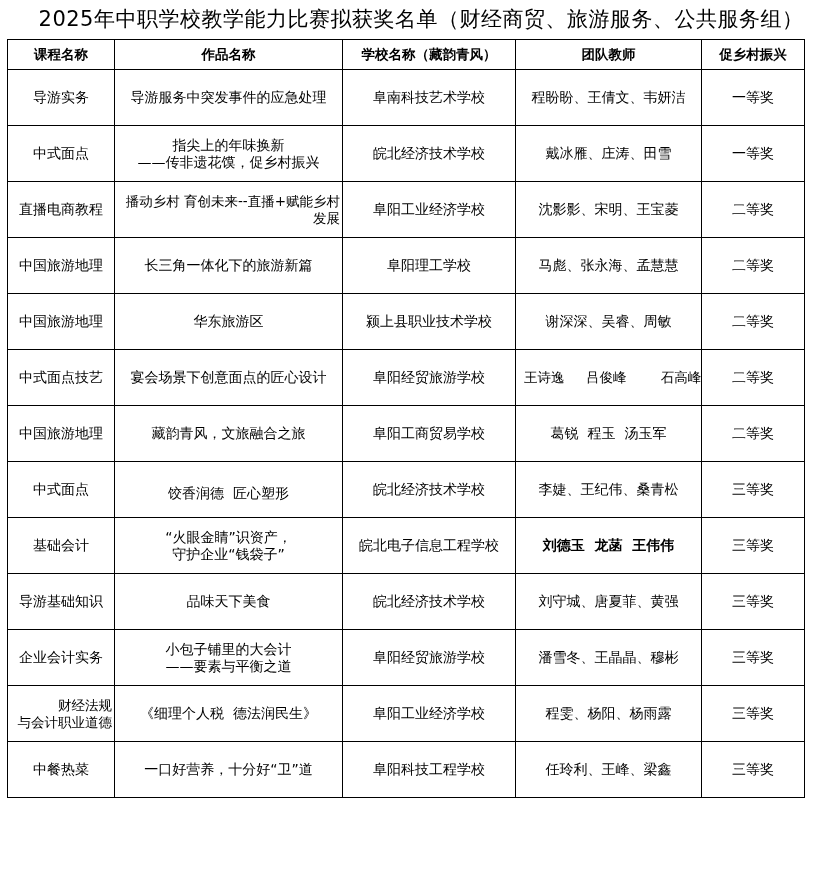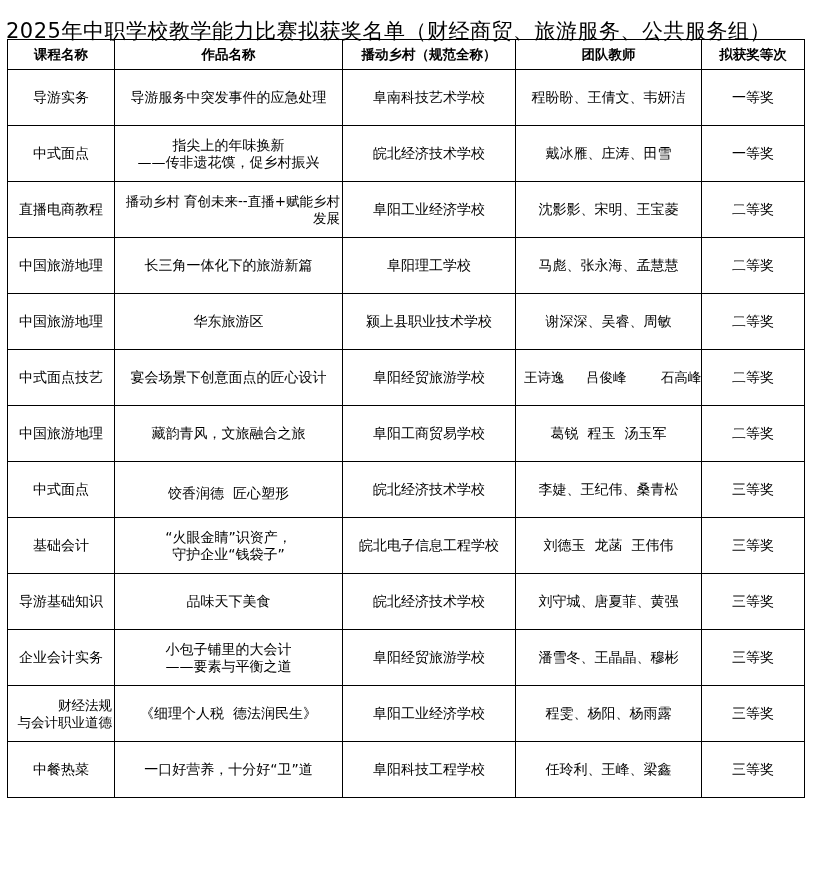--- a/index.html
+++ b/index.html
@@ -2,23 +2,24 @@
 <html><head>
   <meta charset="utf-8">
   <style>
     html, body { margin: 0; padding: 0; background: #ffffff; }
     body {
       width: 837px; height: 878px; position: relative; overflow: hidden;
       font-family: "DejaVu Sans", "Liberation Sans", sans-serif;
       color: #000;
     }
     .doc-title {
-      position: absolute; left: 6px; top: 16px; width: 830px; height: 30px;
+      position: absolute; left: 6px; top: 4px; width: 830px; height: 30px;
       font-size: 21px; line-height: 30px; white-space: nowrap;
       letter-spacing: 0.5px;
+      text-align: center;
     }
     table.award-table {
       position: absolute; left: 7px; top: 39px;
       border-collapse: collapse; table-layout: fixed;
       width: 747px;
       padding-left: 48px;
     }
     .award-table th, .award-table td {
       border: 1.5px solid #000;
       text-align: center; vertical-align: middle;
@@ -45,23 +46,23 @@
     <col class="col-course">
       <col class="col-work">
       <col class="col-school">
       <col class="col-team">
       <col class="col-award">
   </colgroup>
   <thead>
     <tr>
       <th>课程名称</th>
       <th>作品名称</th>
-      <th>播动乡村（规范全称）</th>
+      <th>学校名称（藏韵青风）</th>
       <th>团队教师</th>
-      <th>拟获奖等次</th>
+      <th>促乡村振兴</th>
     </tr>
   </thead>
   <tbody>
     <tr>
       <td>
           <span>导游实务</span>
         </td>
       <td>
           <span>导游服务中突发事件的应急处理</span>
         </td>
@@ -200,21 +201,21 @@
           <span>基础会计</span>
         </td>
       <td>
           <span>“火眼金睛”识资产，
 守护企业“钱袋子”</span>
         </td>
       <td>
           <span>皖北电子信息工程学校</span>
         </td>
       <td>
-          <span style="white-space:pre;">刘德玉  龙菡  王伟伟</span>
+          <span style="white-space:pre;font-weight:bold;">刘德玉  龙菡  王伟伟</span>
         </td>
       <td>
           <span>三等奖</span>
         </td>
     </tr>
     <tr>
       <td>
           <span>导游基础知识</span>
         </td>
       <td>

